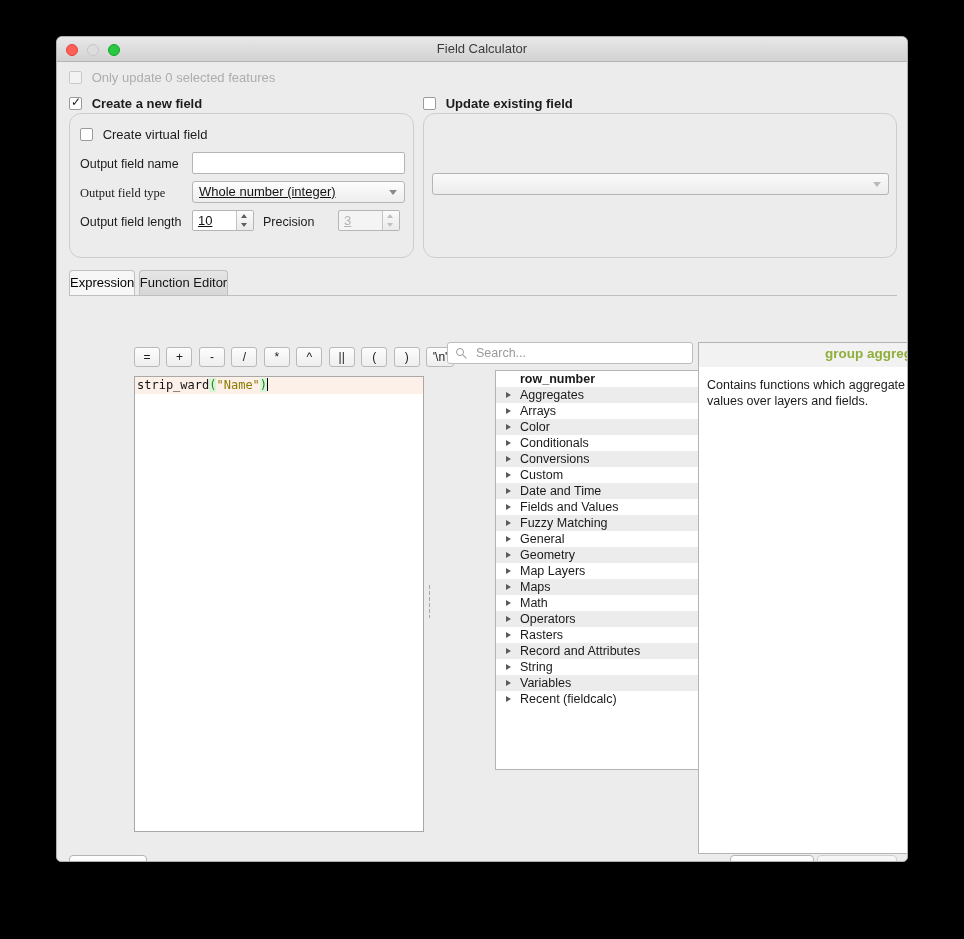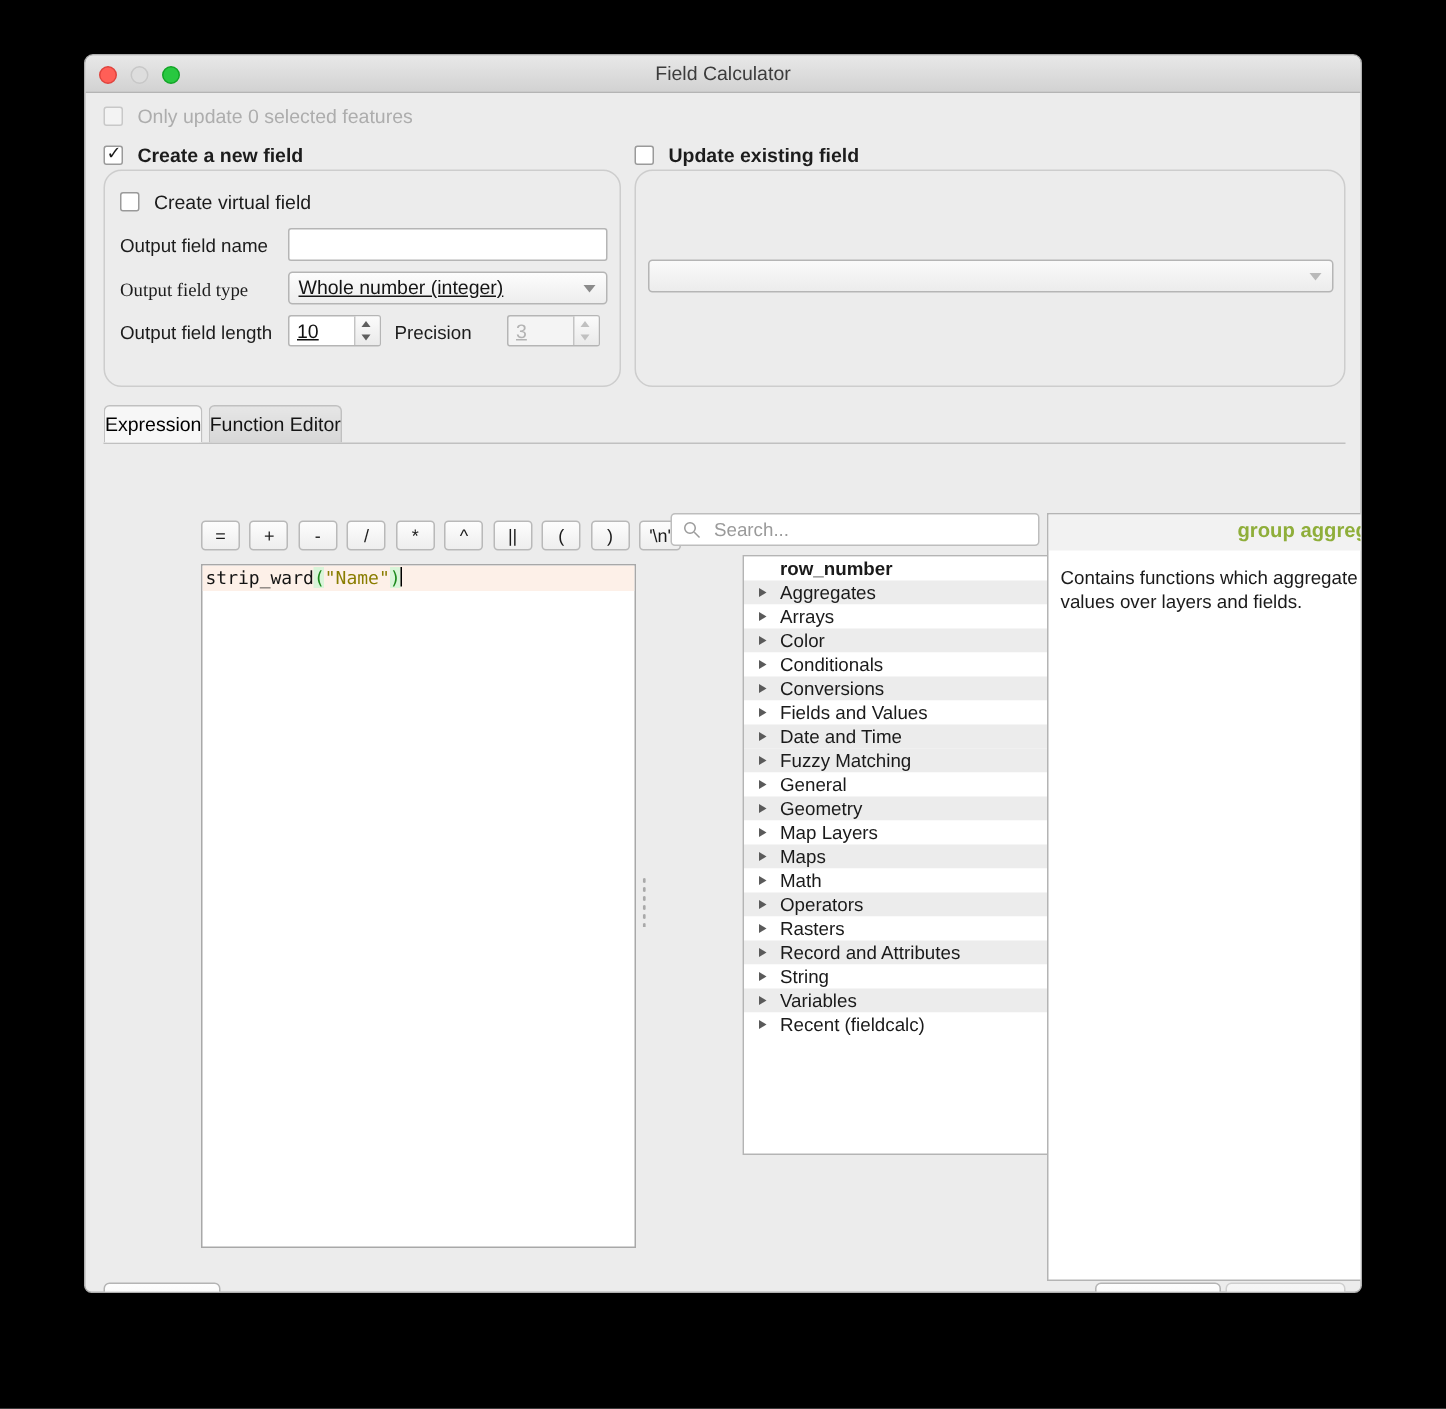--- a/index.html
+++ b/index.html
@@ -526,22 +526,23 @@
       <span id="search-text">Search...</span>
     </div>
 
     <div id="tree">
       <div class="treerow odd bold"><span>row_number</span></div>
       <div class="treerow even"><span class="tri"></span><span>Aggregates</span></div>
       <div class="treerow odd"><span class="tri"></span><span>Arrays</span></div>
       <div class="treerow even"><span class="tri"></span><span>Color</span></div>
       <div class="treerow odd"><span class="tri"></span><span>Conditionals</span></div>
       <div class="treerow even"><span class="tri"></span><span>Conversions</span></div>
+      <div class="treerow odd"><span class="tri"></span><span>Custom</span></div>
+      <div class="treerow even"><span class="tri"></span><span>Date and Time</span></div>
       <div class="treerow odd"><span class="tri"></span><span>Fields and Values</span></div>
-      <div class="treerow even"><span class="tri"></span><span>Date and Time</span></div>
       <div class="treerow even"><span class="tri"></span><span>Fuzzy Matching</span></div>
       <div class="treerow odd"><span class="tri"></span><span>General</span></div>
       <div class="treerow even"><span class="tri"></span><span>Geometry</span></div>
       <div class="treerow odd"><span class="tri"></span><span>Map Layers</span></div>
       <div class="treerow even"><span class="tri"></span><span>Maps</span></div>
       <div class="treerow odd"><span class="tri"></span><span>Math</span></div>
       <div class="treerow even"><span class="tri"></span><span>Operators</span></div>
       <div class="treerow odd"><span class="tri"></span><span>Rasters</span></div>
       <div class="treerow even"><span class="tri"></span><span>Record and Attributes</span></div>
       <div class="treerow odd"><span class="tri"></span><span>String</span></div>

